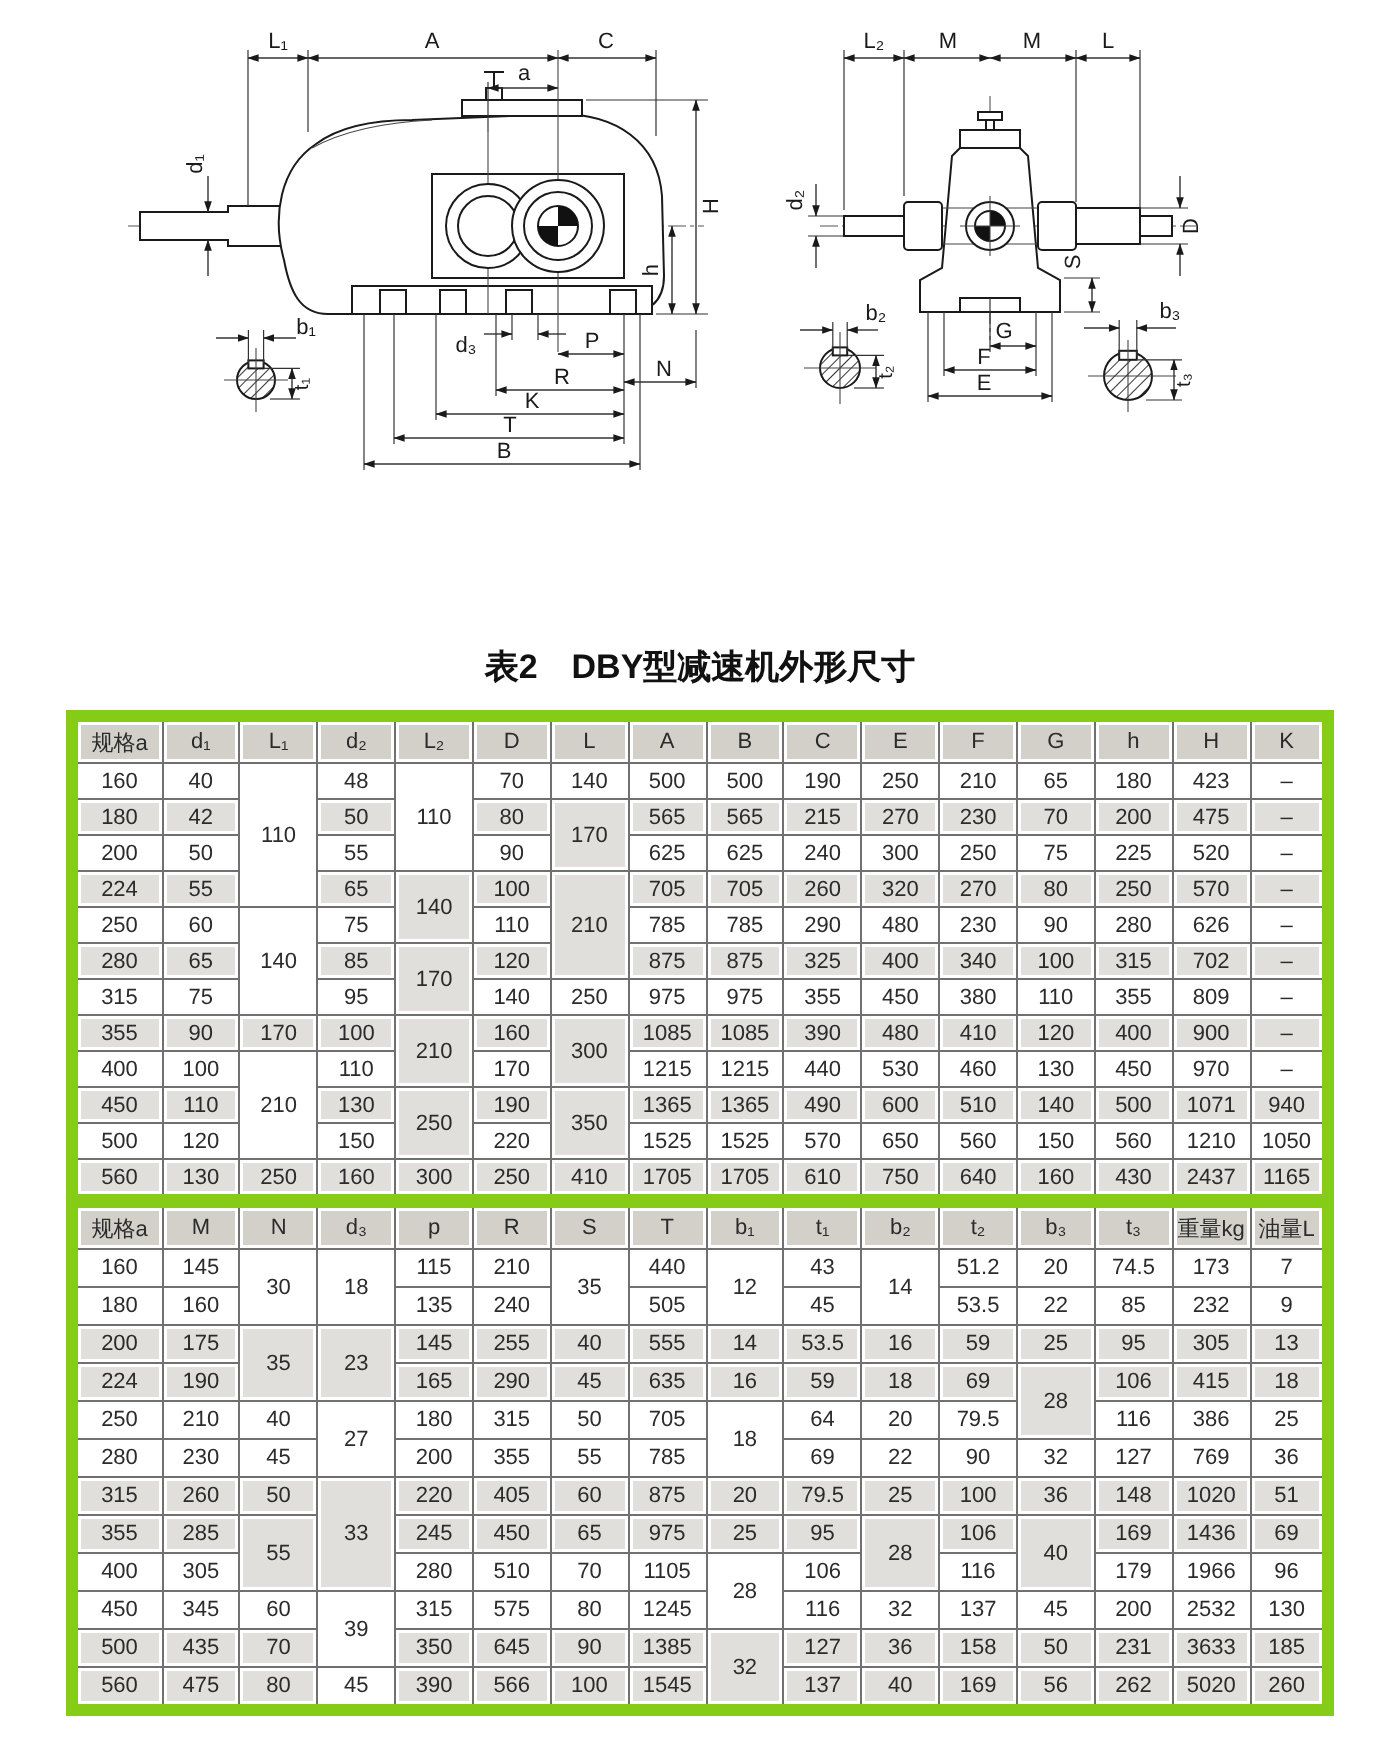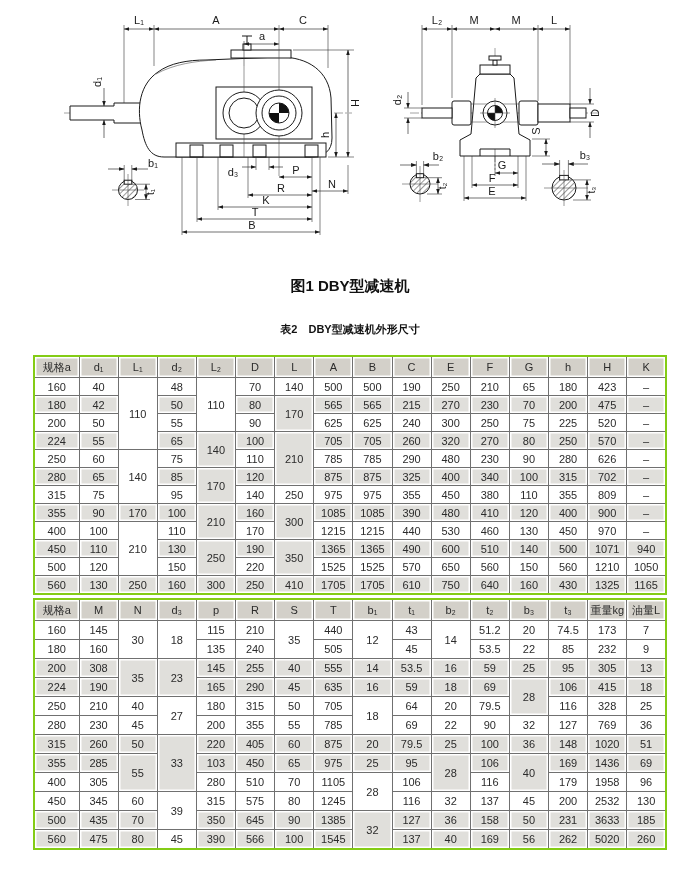--- a/index.html
+++ b/index.html
@@ -5,23 +5,23 @@
   html,body{margin:0;padding:0;background:#fff;}
   .page{position:relative;width:700px;height:874px;background:#ffffff;overflow:hidden;
         font-family:"Liberation Sans","DejaVu Sans",sans-serif;color:#222;}
   svg text{font-family:"Liberation Sans","DejaVu Sans",sans-serif;fill:#1a1a1a;}
   .fig{position:absolute;top:8px;}
   #fig-left{left:56px;}
   #fig-right{left:392px;}
   .caption{position:absolute;top:277px;left:0;width:700px;text-align:center;
            font-size:15px;font-weight:bold;color:#111;}
   .tbl-title{position:absolute;top:322px;left:0;width:700px;text-align:center;
-           font-size:11px;font-weight:bold;color:#111;}
+           font-size:17px;font-weight:bold;color:#111;}
   table.dim{position:absolute;left:33px;border-collapse:collapse;table-layout:fixed;
-            width:634px;font-size:11px;border:2px solid #84cc16;}
+            width:634px;font-size:11px;border:6px solid #84cc16;}
   #t1{top:355px;}
   #t2{top:598px;}
   table.dim th,table.dim td{border:1px solid #707070;text-align:center;vertical-align:middle;
             padding:0;color:#2b2b2b;font-weight:normal;overflow:hidden;white-space:nowrap;}
   table.dim th{height:20px;background:#d3d0c9;box-shadow:inset 0 0 0 1.5px #fff;}
   #t1 td{height:17px;}
   #t2 td{height:18px;}
   td.shade{background:#e0dfdb;box-shadow:inset 0 0 0 1.5px #fff;}
   
   .lw{stroke:#1a1a1a;stroke-width:1;fill:none;}
@@ -252,21 +252,20 @@
       <line class="dim" x1="150" y1="156" x2="167.6" y2="156" marker-end="url(#arR)"></line>
       <line class="dim" x1="196" y1="156" x2="176.4" y2="156" marker-end="url(#arR)"></line>
       <text x="193" y="151" text-anchor="middle">b₃</text>
       <line class="ext" x1="177" y1="171.9" x2="199" y2="171.9"></line>
       <line class="ext" x1="181" y1="192" x2="199" y2="192"></line>
       <line class="dim" x1="195" y1="171.9" x2="195" y2="192" marker-start="url(#arR)" marker-end="url(#arR)"></line>
       <text font-size="10" transform="rotate(-90 203 182)" x="203" y="182" text-anchor="middle">t₃</text>
     </g>
   </svg>
 
-  <div class="caption">图1 DBY型减速机</div>
   <div class="tbl-title">表2　DBY型减速机外形尺寸</div>
 
   <table id="t1" class="dim">
       <colgroup>
         <col style="width: 45px;">
         <col>
         <col>
         <col>
         <col>
         <col>
@@ -490,21 +489,21 @@
           <td class="shade">300</td>
           <td class="shade">250</td>
           <td class="shade">410</td>
           <td class="shade">1705</td>
           <td class="shade">1705</td>
           <td class="shade">610</td>
           <td class="shade">750</td>
           <td class="shade">640</td>
           <td class="shade">160</td>
           <td class="shade">430</td>
-          <td class="shade">1325</td>
+          <td class="shade">2437</td>
           <td class="shade">1165</td>
         </tr>
       </tbody>
     </table>
   <table id="t2" class="dim">
       <colgroup>
         <col style="width: 45px;">
         <col>
         <col>
         <col>
@@ -568,21 +567,21 @@
           <td>505</td>
           <td>45</td>
           <td>53.5</td>
           <td>22</td>
           <td>85</td>
           <td>232</td>
           <td>9</td>
         </tr>
         <tr>
           <td class="shade">200</td>
-          <td class="shade">308</td>
+          <td class="shade">175</td>
           <td rowspan="2" class="shade">35</td>
           <td rowspan="2" class="shade">23</td>
           <td class="shade">145</td>
           <td class="shade">255</td>
           <td class="shade">40</td>
           <td class="shade">555</td>
           <td class="shade">14</td>
           <td class="shade">53.5</td>
           <td class="shade">16</td>
           <td class="shade">59</td>
@@ -614,21 +613,21 @@
           <td rowspan="2">27</td>
           <td>180</td>
           <td>315</td>
           <td>50</td>
           <td>705</td>
           <td rowspan="2">18</td>
           <td>64</td>
           <td>20</td>
           <td>79.5</td>
           <td>116</td>
-          <td>328</td>
+          <td>386</td>
           <td>25</td>
         </tr>
         <tr>
           <td>280</td>
           <td>230</td>
           <td>45</td>
           <td>200</td>
           <td>355</td>
           <td>55</td>
           <td>785</td>
@@ -655,21 +654,21 @@
           <td class="shade">100</td>
           <td class="shade">36</td>
           <td class="shade">148</td>
           <td class="shade">1020</td>
           <td class="shade">51</td>
         </tr>
         <tr>
           <td class="shade">355</td>
           <td class="shade">285</td>
           <td rowspan="2" class="shade">55</td>
-          <td class="shade">103</td>
+          <td class="shade">245</td>
           <td class="shade">450</td>
           <td class="shade">65</td>
           <td class="shade">975</td>
           <td class="shade">25</td>
           <td class="shade">95</td>
           <td rowspan="2" class="shade">28</td>
           <td class="shade">106</td>
           <td rowspan="2" class="shade">40</td>
           <td class="shade">169</td>
           <td class="shade">1436</td>
@@ -679,21 +678,21 @@
           <td>400</td>
           <td>305</td>
           <td>280</td>
           <td>510</td>
           <td>70</td>
           <td>1105</td>
           <td rowspan="2">28</td>
           <td>106</td>
           <td>116</td>
           <td>179</td>
-          <td>1958</td>
+          <td>1966</td>
           <td>96</td>
         </tr>
         <tr>
           <td>450</td>
           <td>345</td>
           <td>60</td>
           <td rowspan="2">39</td>
           <td>315</td>
           <td>575</td>
           <td>80</td>

